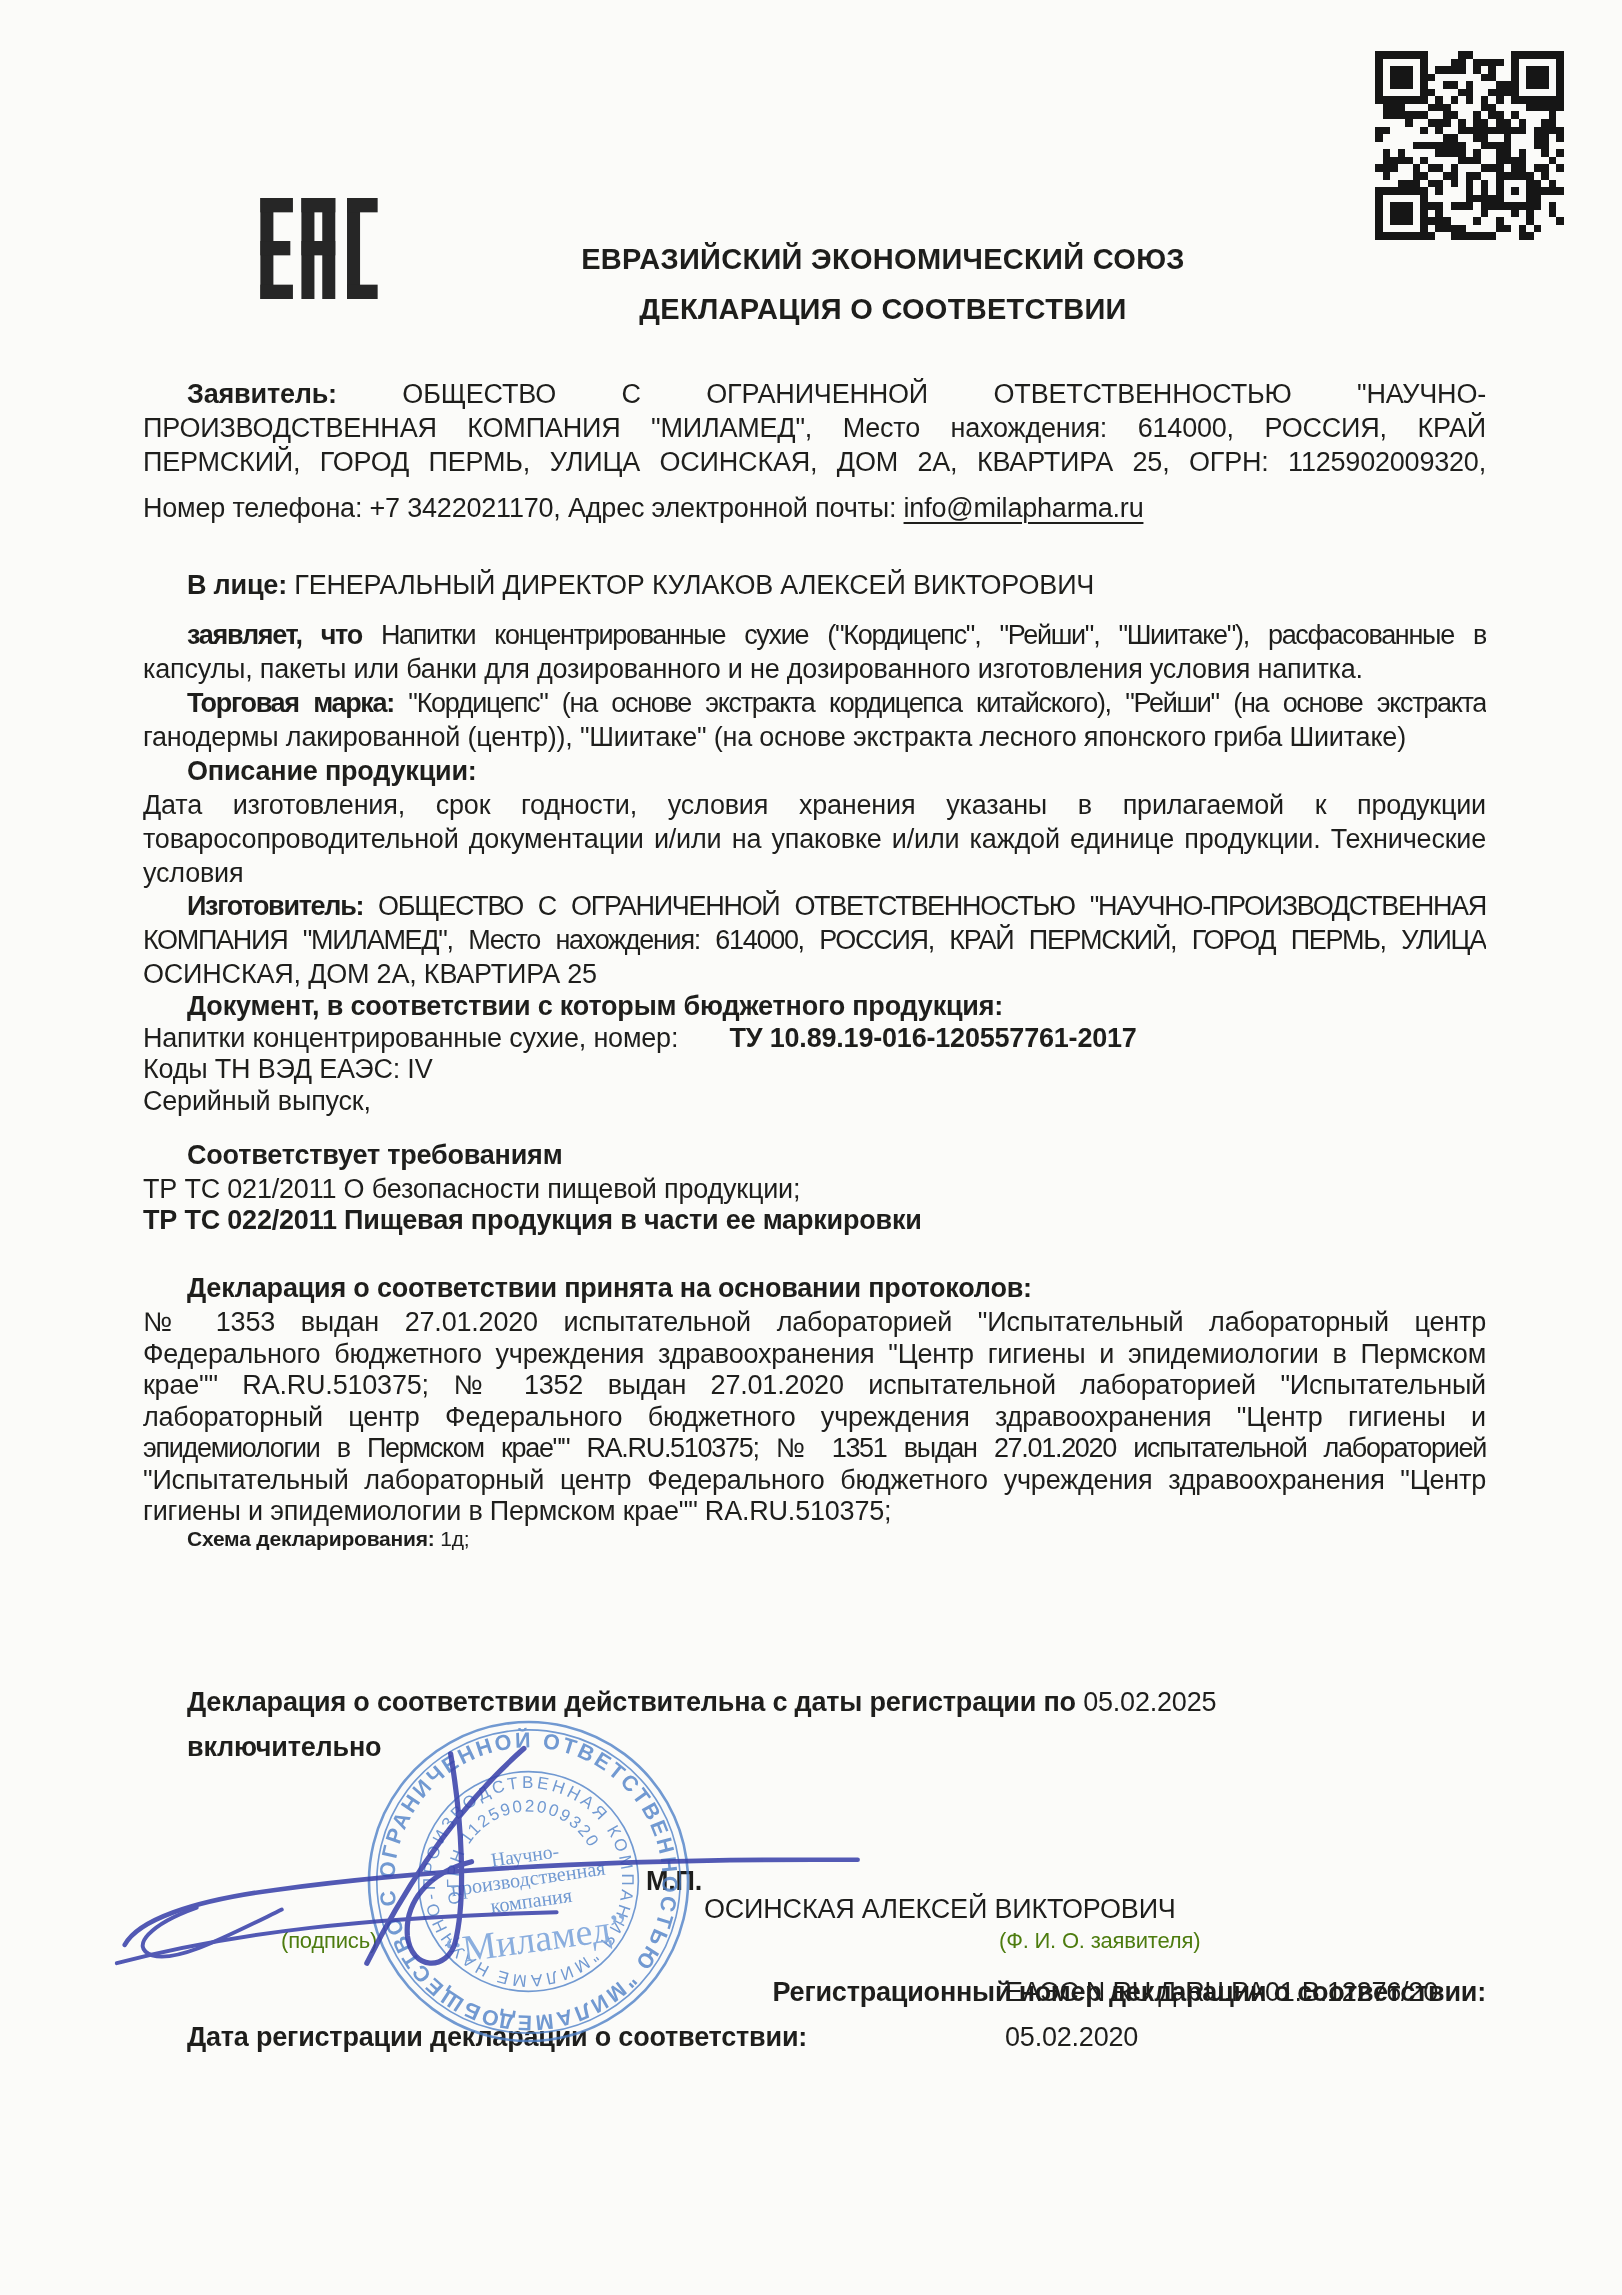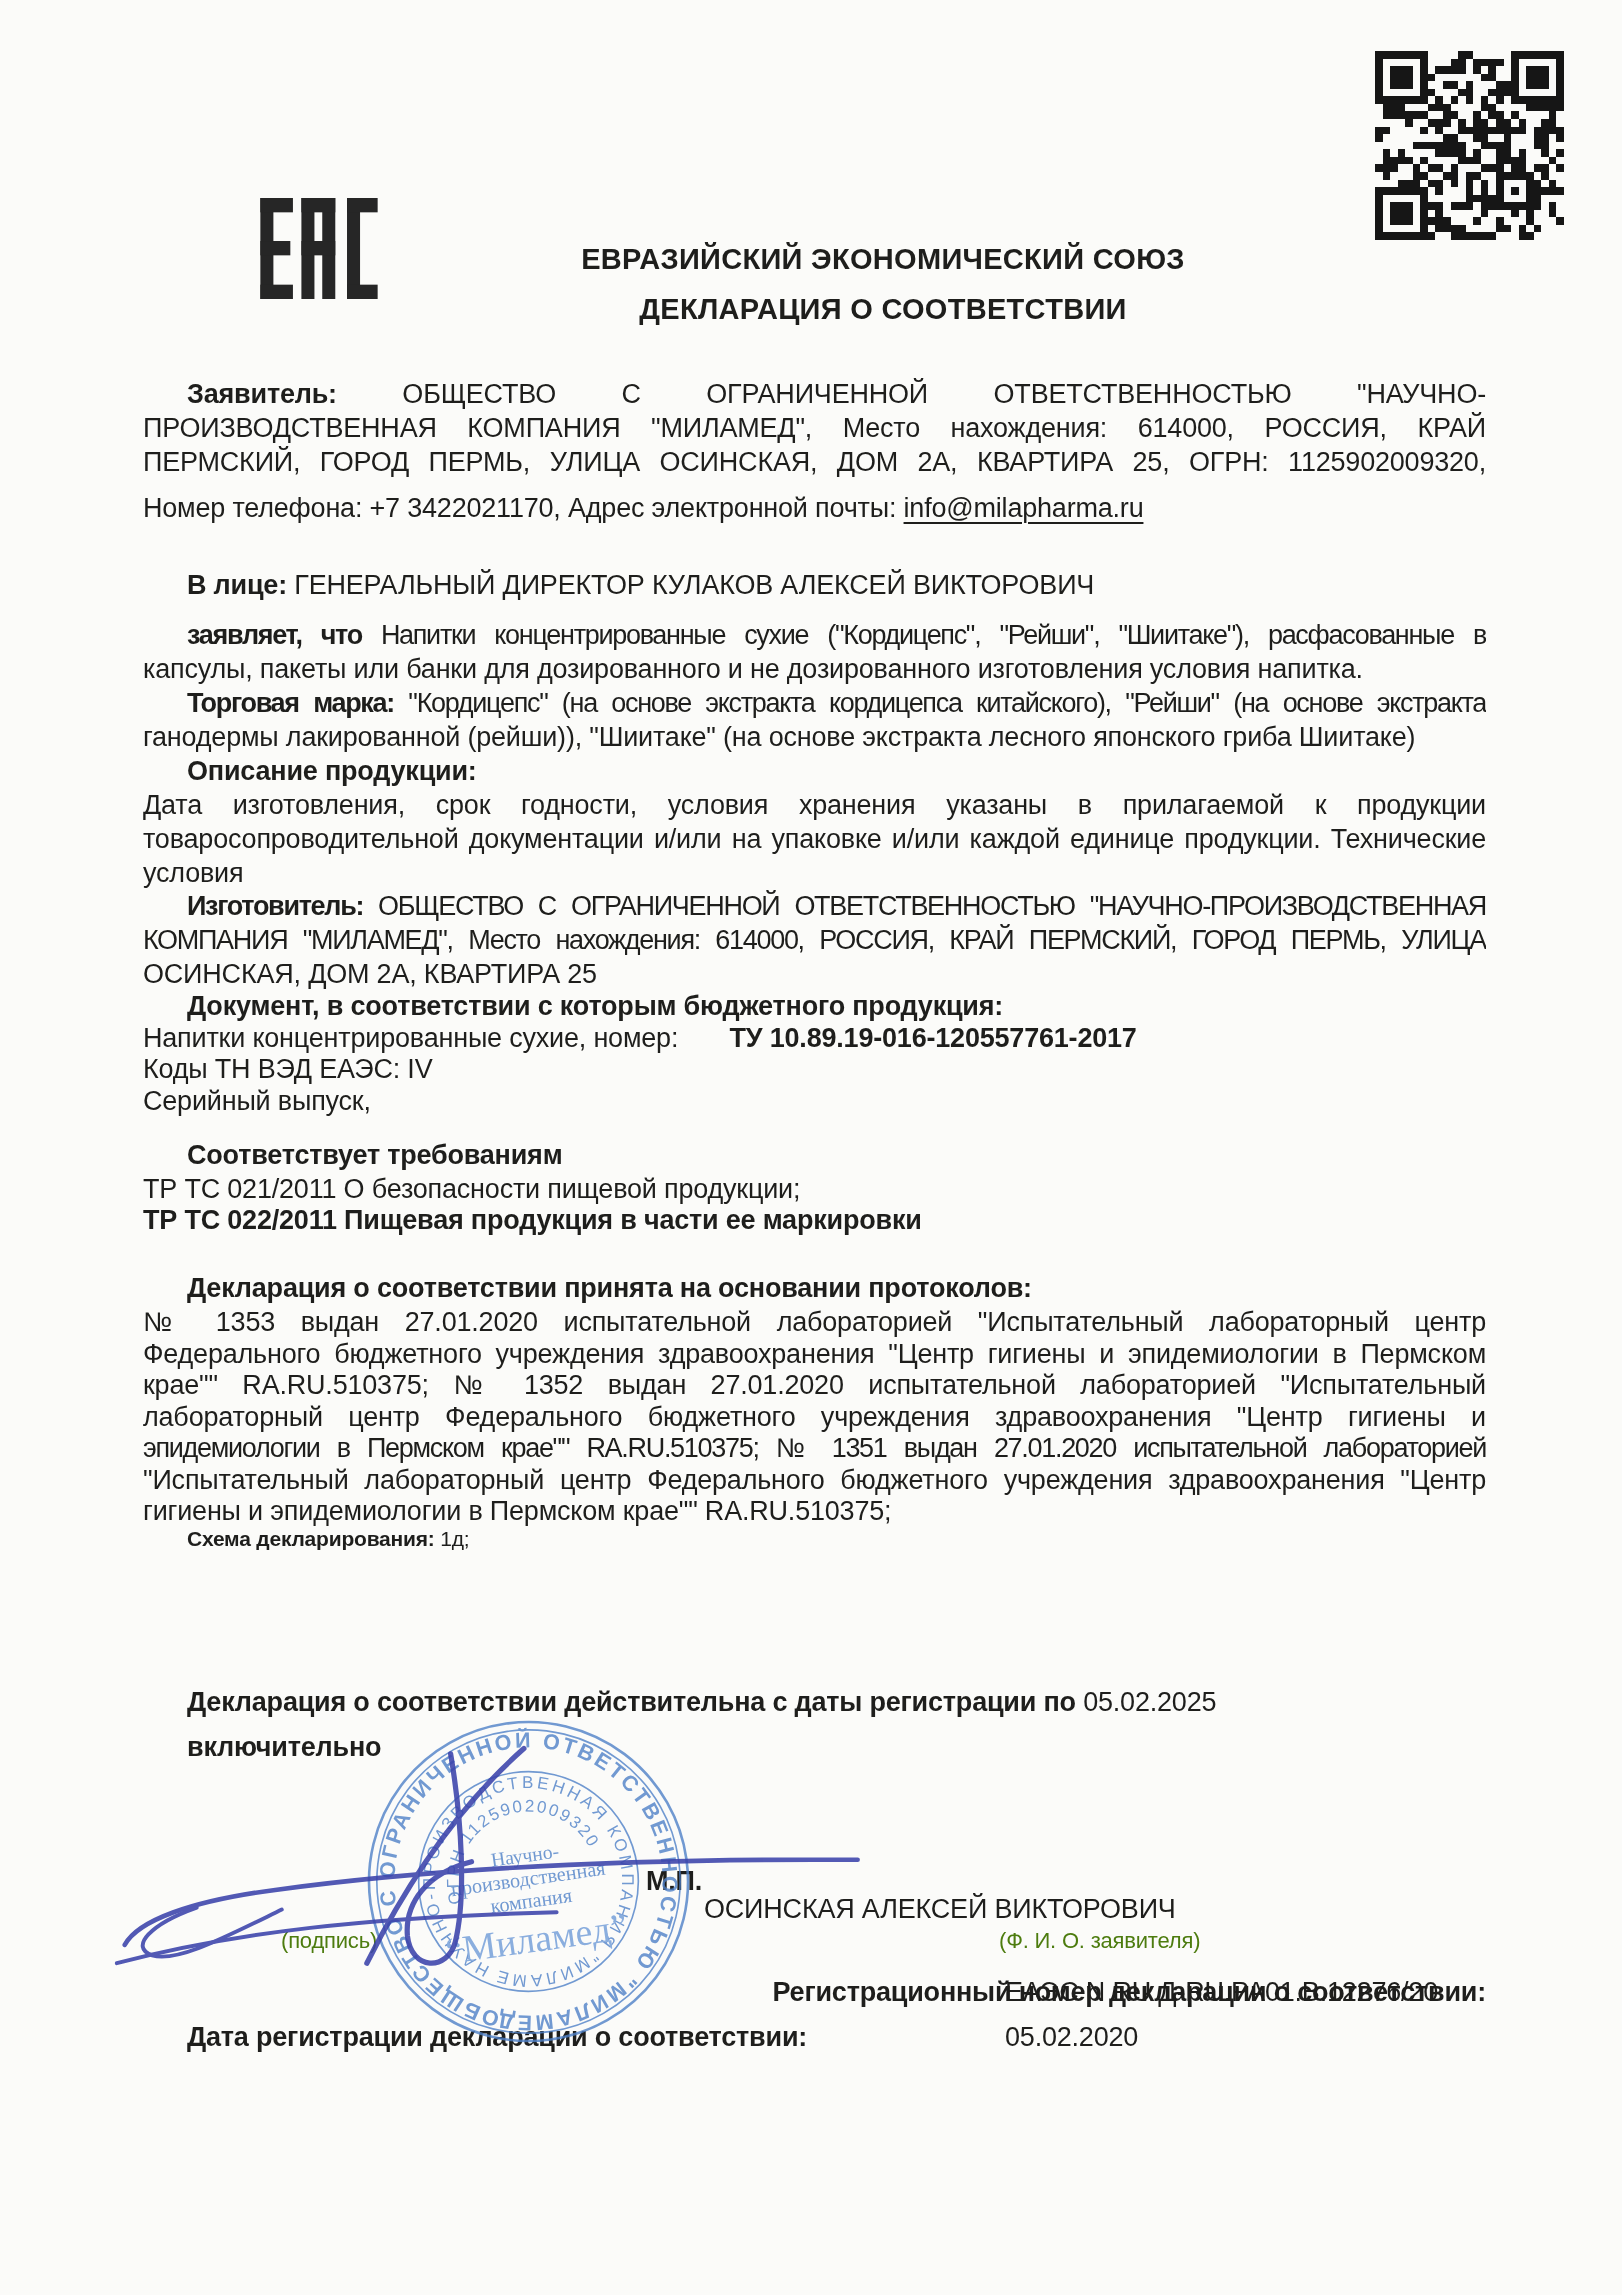--- a/index.html
+++ b/index.html
@@ -403,21 +403,21 @@
 
   <div id="doc-lines">
       <div class="line just" style="top: 378px;"><span class="b">Заявитель:</span><span> ОБЩЕСТВО С ОГРАНИЧЕННОЙ ОТВЕТСТВЕННОСТЬЮ "НАУЧНО-</span></div>
       <div class="line just" style="top: 412px;"><span>ПРОИЗВОДСТВЕННАЯ КОМПАНИЯ "МИЛАМЕД", Место нахождения: 614000, РОССИЯ, КРАЙ</span></div>
       <div class="line just" style="top: 446px;"><span>ПЕРМСКИЙ, ГОРОД ПЕРМЬ, УЛИЦА ОСИНСКАЯ, ДОМ 2А, КВАРТИРА 25, ОГРН: 1125902009320,</span></div>
       <div class="line" style="top: 492px;"><span>Номер телефона: +7 3422021170, Адрес электронной почты: </span><span class="u">info@milapharma.ru</span></div>
       <div class="line" style="top: 569px;"><span class="b">В лице: </span><span>ГЕНЕРАЛЬНЫЙ ДИРЕКТОР КУЛАКОВ АЛЕКСЕЙ ВИКТОРОВИЧ</span></div>
       <div class="line just t" style="top: 619px;"><span class="b">заявляет, что</span><span> Напитки концентрированные сухие ("Кордицепс", "Рейши", "Шиитаке"), расфасованные в</span></div>
       <div class="line" style="top: 653px;"><span>капсулы, пакеты или банки для дозированного и не дозированного изготовления условия напитка.</span></div>
       <div class="line just t" style="top: 687px;"><span class="b">Торговая марка:</span><span> "Кордицепс" (на основе экстракта кордицепса китайского), "Рейши" (на основе экстракта</span></div>
-      <div class="line" style="top: 721px;"><span>ганодермы лакированной (рейши)), "Шиитаке" (на основе экстракта лесного японского гриба Шиитаке)</span></div>
+      <div class="line" style="top: 721px;"><span>ганодермы лакированной (центр)), "Шиитаке" (на основе экстракта лесного японского гриба Шиитаке)</span></div>
       <div class="line" style="top: 755px;"><span class="b">Описание продукции:</span></div>
       <div class="line just" style="top: 789px;"><span>Дата изготовления, срок годности, условия хранения указаны в прилагаемой к продукции</span></div>
       <div class="line just" style="top: 823px;"><span>товаросопроводительной документации и/или на упаковке и/или каждой единице продукции. Технические</span></div>
       <div class="line" style="top: 857px;"><span>условия</span></div>
       <div class="line just t" style="top: 890px;"><span class="b">Изготовитель:</span><span> ОБЩЕСТВО С ОГРАНИЧЕННОЙ ОТВЕТСТВЕННОСТЬЮ "НАУЧНО-ПРОИЗВОДСТВЕННАЯ</span></div>
       <div class="line just t" style="top: 924px;"><span>КОМПАНИЯ "МИЛАМЕД", Место нахождения: 614000, РОССИЯ, КРАЙ ПЕРМСКИЙ, ГОРОД ПЕРМЬ, УЛИЦА</span></div>
       <div class="line" style="top: 958px;"><span>ОСИНСКАЯ, ДОМ 2А, КВАРТИРА 25</span></div>
       <div class="line" style="top: 990px;"><span class="b">Документ, в соответствии с которым бюджетного продукция:</span></div>
       <div class="line" style="top: 1022px;"><span>Напитки концентрированные сухие, номер: </span><span class="b">ТУ 10.89.19-016-120557761-2017</span></div>
       <div class="line" style="top: 1053px;"><span>Коды ТН ВЭД ЕАЭС: IV</span></div>

